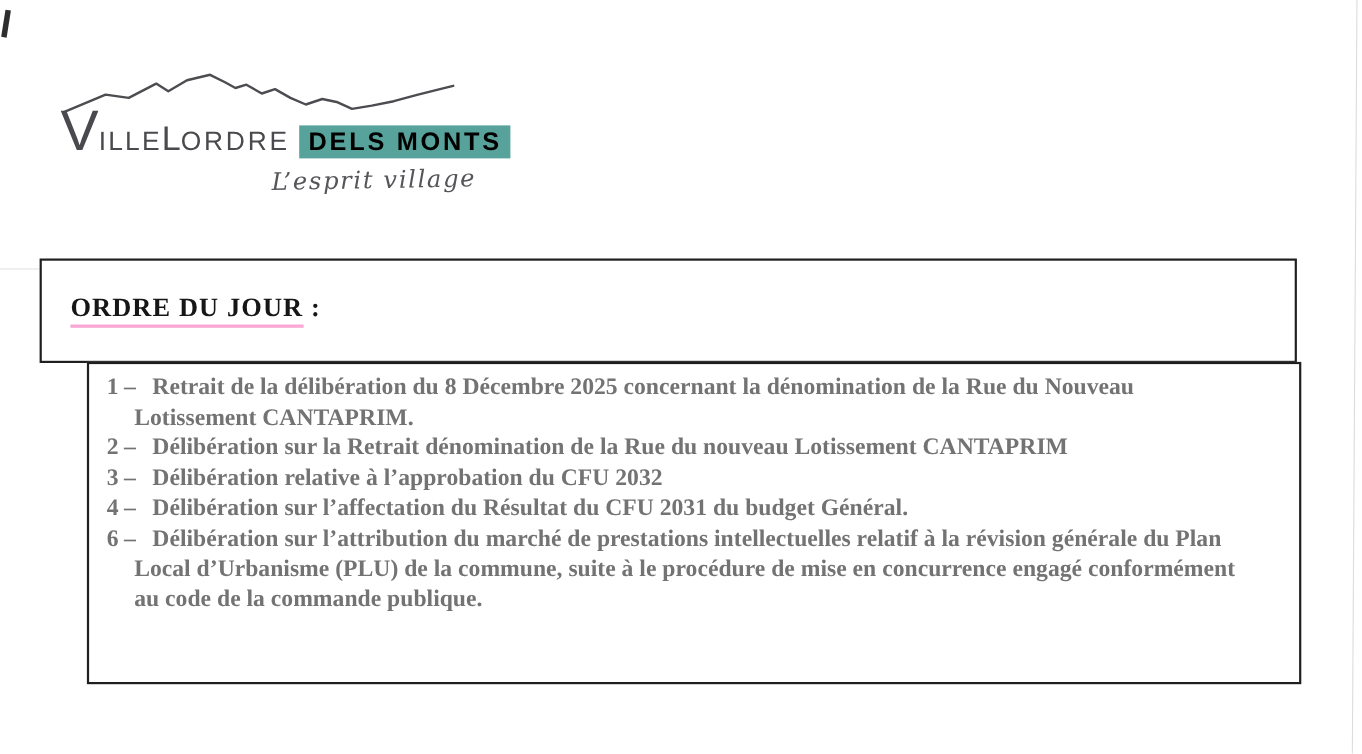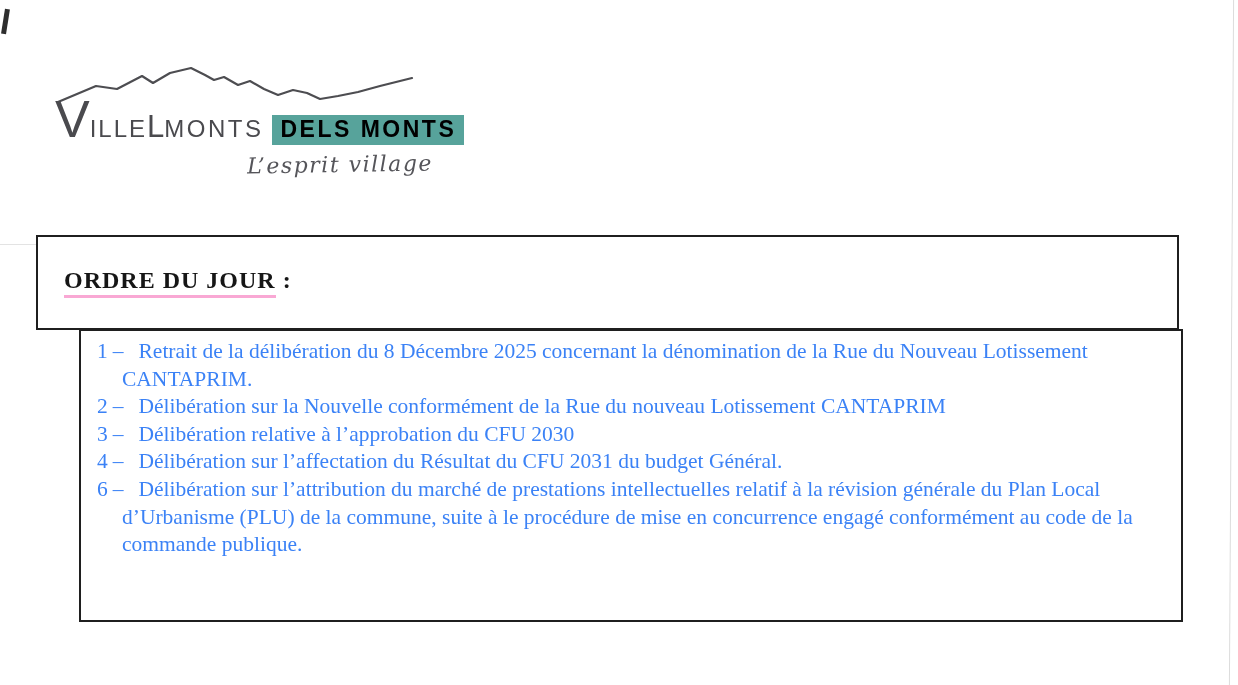--- a/index.html
+++ b/index.html
@@ -99,56 +99,57 @@
     border: 2px solid #1f1f1f;
     background: #ffffff;
     z-index: 2;
   }
   .agenda-list {
     padding: 7px 38px 0 16px;
   }
   .agenda-item {
     font-size: 21.5px;
     line-height: 27.6px;
-    color: #3b82f6;
+    color: #737373;
     padding-left: 25px;
     text-indent: -25px;
+    font-weight: bold;
   }
   .agenda-item .num { }
   .agenda-item .num.small { font-size: 18px; }
   .agenda-item .dash { margin: 0 15px 0 5px; }
 </style>
 </head>
 <body>
 
 <div class="artifact-topleft"></div>
 <div class="scan-edge-line"></div>
 <div class="faint-left-line"></div>
 
 <div class="logo">
   <svg class="mountain-svg" viewBox="0 0 362 62">
     <polyline points="3,40 41,24 62,27 87,14 98,21 115,11 136,6 150,13 159,18 169,15 183,23 195,19 209,27 223,33 238,28 252,31 265,37 283,34 303,30 325,24 345,19 357,16" fill="none" stroke="#4d4d51" stroke-width="2.2" stroke-linejoin="round" stroke-linecap="round"></polyline>
   </svg>
   <div class="wordmark-row" style="color: rgb(74, 74, 78);">
     <span class="wm-v">V</span>
       <span class="wm-ille">ILLE</span>
       <span class="wm-l">L</span>
-      <span class="wm-ongue">MONTS</span>
+      <span class="wm-ongue">ORDRE</span>
     <span class="wm-banner" style="background: rgb(87, 163, 155); color: #000000;">DELS MONTS</span>
   </div>
   <div class="tagline">L’esprit village</div>
 </div>
 
 <div class="agenda-header-box">
   <div class="agenda-heading">
     <span class="underlined">ORDRE DU JOUR</span><span> :</span>
   </div>
 </div>
 
 <div class="agenda-list-box">
   <div class="agenda-list" id="agenda-list">
       <div class="agenda-item"><span class="num">1</span><span class="dash">–</span><span class="text">Retrait de la délibération du 8 Décembre 2025 concernant la dénomination de la Rue du Nouveau Lotissement CANTAPRIM.</span></div>
-      <div class="agenda-item"><span class="num">2</span><span class="dash">–</span><span class="text">Délibération sur la Nouvelle conformément de la Rue du nouveau Lotissement CANTAPRIM</span></div>
-      <div class="agenda-item"><span class="num">3</span><span class="dash">–</span><span class="text">Délibération relative à l’approbation du CFU 2030</span></div>
+      <div class="agenda-item"><span class="num">2</span><span class="dash">–</span><span class="text">Délibération sur la Retrait dénomination de la Rue du nouveau Lotissement CANTAPRIM</span></div>
+      <div class="agenda-item"><span class="num">3</span><span class="dash">–</span><span class="text">Délibération relative à l’approbation du CFU 2032</span></div>
       <div class="agenda-item"><span class="num">4</span><span class="dash">–</span><span class="text">Délibération sur l’affectation du Résultat du CFU 2031 du budget Général.</span></div>
       <div class="agenda-item"><span class="num">6</span><span class="dash">–</span><span class="text">Délibération sur l’attribution du marché de prestations intellectuelles relatif à la révision générale du Plan Local d’Urbanisme (PLU) de la commune, suite à le procédure de mise en concurrence engagé conformément au code de la commande publique.</span></div>
     </div>
 </div>
 
 </body></html>

